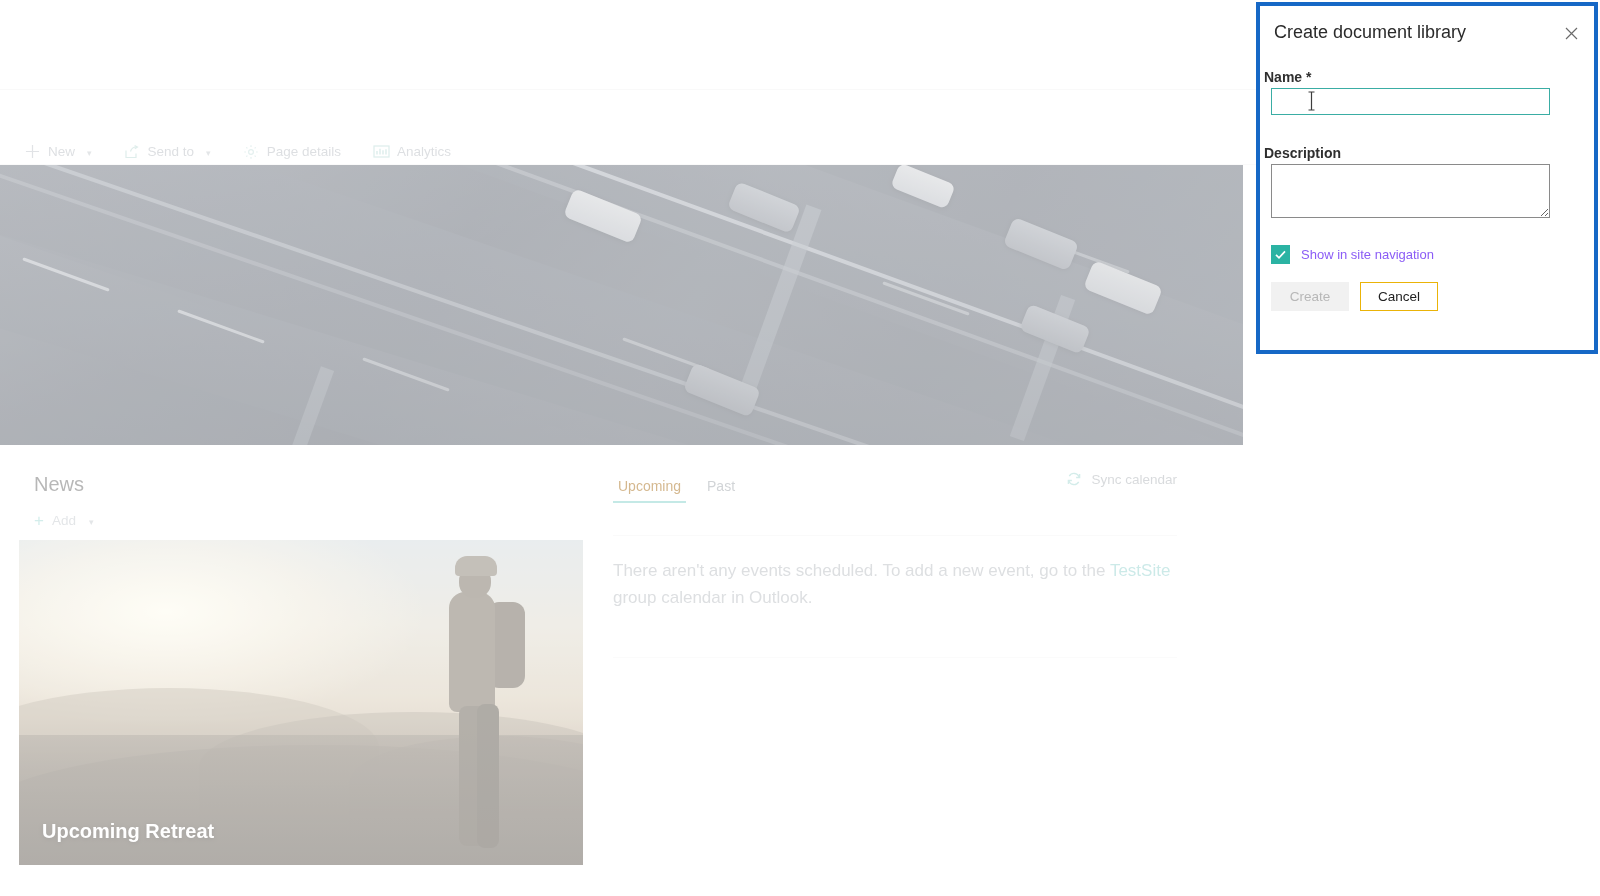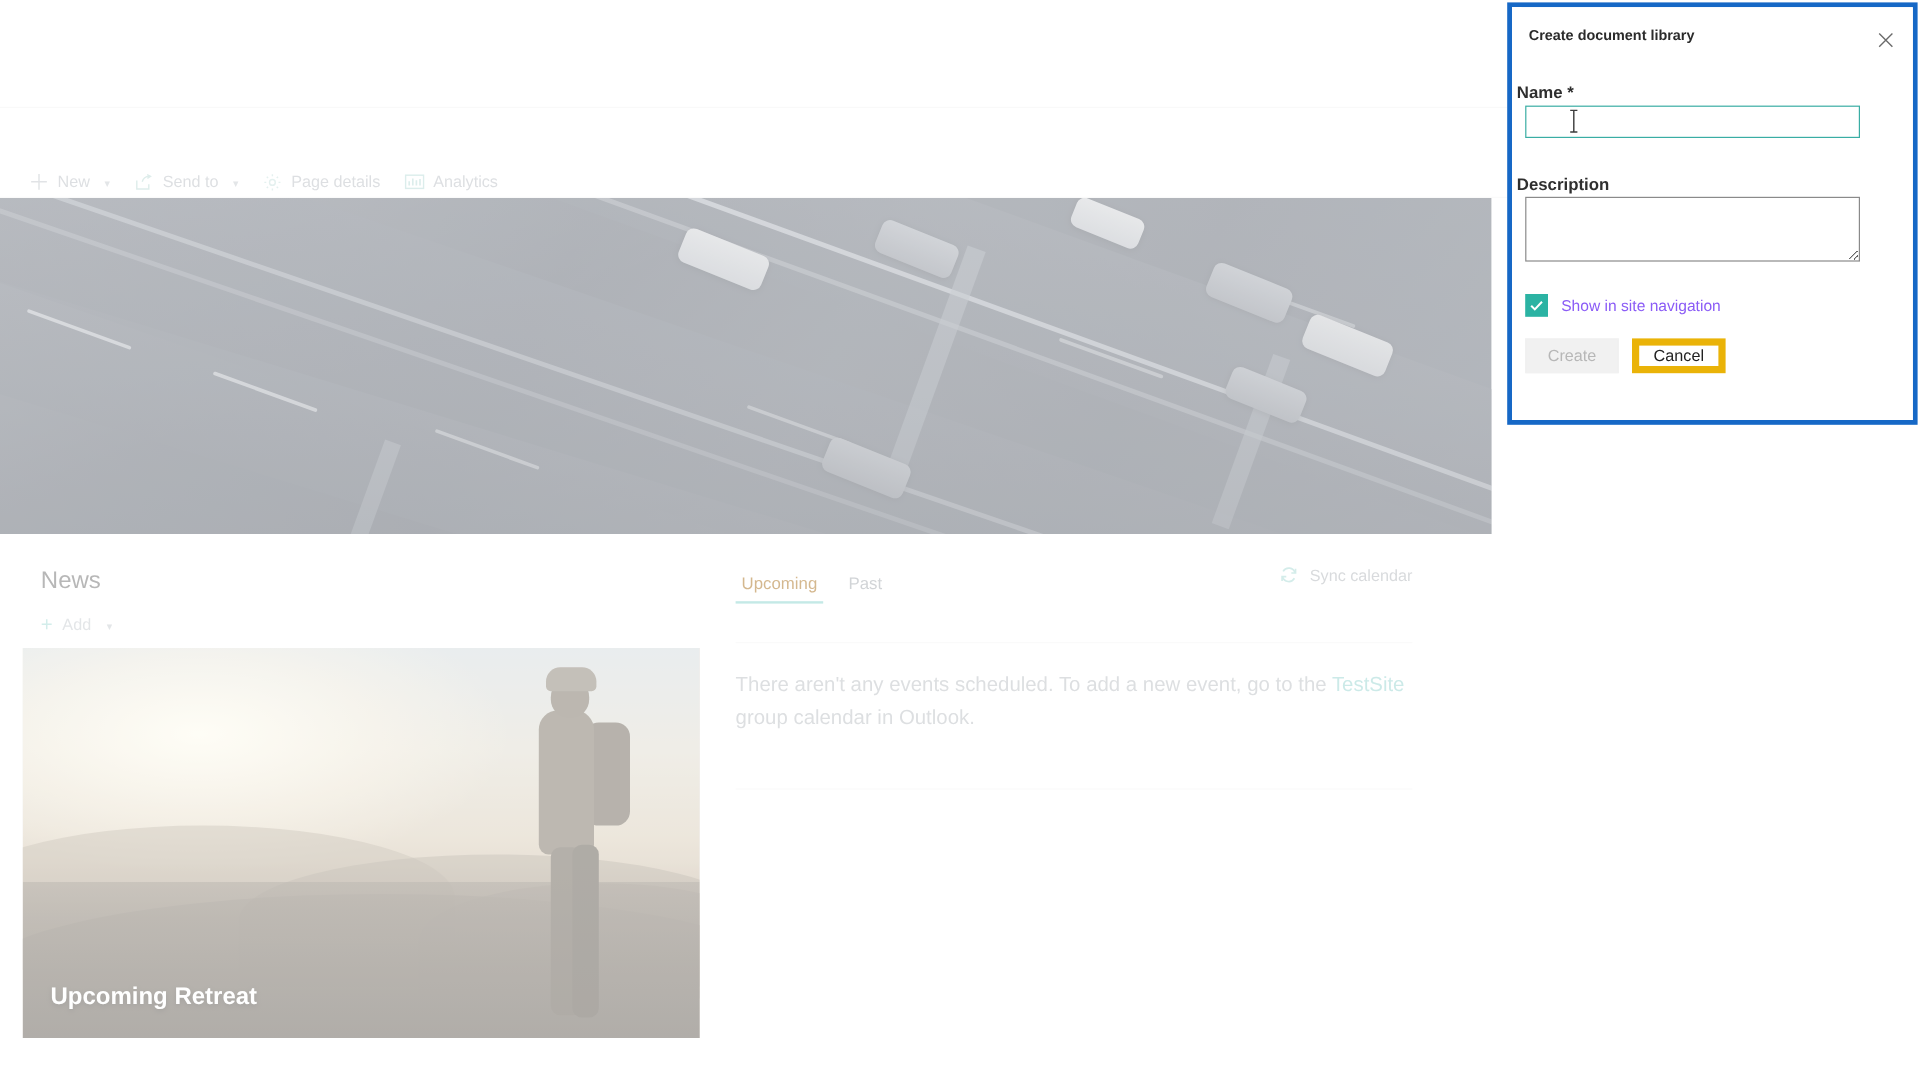--- a/index.html
+++ b/index.html
@@ -15,21 +15,21 @@
   
   .page-wrap { position:absolute; left:0; top:0; width:1267px; height:896px; overflow:hidden; background:#fff; }
   .page-dim  { position:absolute; left:0; top:0; width:1267px; height:896px; background:rgba(255,255,255,0.55); z-index:40; pointer-events:none; }
 
   
   .topbar-a { position:absolute; left:0; top:0; width:1267px; height:90px; background:#fff; }
   .topbar-div { position:absolute; left:0; top:89px; width:1267px; height:1px; background:#f2f2f2; }
   .cmdbar { position:absolute; left:0; top:90px; width:1267px; height:75px; background:#fff; }
   .cmdbar-div { position:absolute; left:0; top:164px; width:1267px; height:1px; background:#f4f4f4; }
 
-  .cmd-items { position:absolute; left:14px; top:139px; display:flex; align-items:center; gap:0px; }
+  .cmd-items { position:absolute; left:14px; top:139px; display:flex; align-items:center; gap:12px; }
   .cmd-item { display:flex; align-items:center; gap:7px; padding:4px 10px; color:#b9bec4; font-size:13.5px; white-space:nowrap; }
   .cmd-label { color:#b4b9bf; font-size:13.5px; }
   .chev { font-size:9px; color:#c2c7cc; margin-left:5px; display:inline-block; transform:translateY(1px); }
   .ico { width:17px; height:17px; display:inline-flex; align-items:center; justify-content:center; color:#bfd9d6; }
   .ico svg { display:block; }
 
   
   .hero { position:absolute; left:0; top:165px; width:1243px; height:280px; overflow:hidden; }
   .hero-photo {
     position:absolute; inset:0;
@@ -110,21 +110,21 @@
   
   .right-blank { position:absolute; left:1267px; top:0; width:333px; height:896px; background:#fff; }
 
   .panel-outline {
     position:absolute; left:1256px; top:2px; width:342px; height:352px;
     border:4px solid #1668c6; background:#fff; z-index:60;
   }
   .panel-inner { position:absolute; inset:0; background:#fff; padding:0; }
   .panel-strip { position:absolute; left:0; top:0; width:8px; height:100%; background:#fff; }
 
-  .panel-title { position:absolute; left:14px; top:16px; font-size:12px; color:#2b2b2b; font-weight:700; }
+  .panel-title { position:absolute; left:14px; top:16px; font-size:18px; color:#2b2b2b; font-weight:400; }
   .panel-close { position:absolute; right:12px; top:16px; width:22px; height:22px; color:#666; display:flex; align-items:center; justify-content:center; font-size:16px; }
 
   .field-label { position:absolute; left:4px; font-size:14px; color:#2f2f2f; font-weight:700; }
   .lbl-name { top:63px; }
   .req { color:#2f2f2f; font-weight:700; }
   .name-input {
     position:absolute; left:11px; top:82px; width:279px; height:27px;
     border:1px solid #3aada4; background:#fff;
   }
   .caret { position:absolute; left:47px; top:84px; width:9px; height:22px; color:#3d3d3d; }
@@ -132,21 +132,21 @@
   .desc-input { position:absolute; left:11px; top:158px; width:279px; height:54px; border:1px solid #8a8a8a; background:#fff; }
 
   .chk-row { position:absolute; left:11px; top:239px; display:flex; align-items:center; gap:11px; }
   .chk { width:19px; height:19px; background:#2bb3a3; display:flex; align-items:center; justify-content:center; }
   .chk svg { display:block; }
   .chk-label { font-size:13px; color:#8b5cf6; }
 
   .btn-row { position:absolute; left:11px; top:276px; display:flex; gap:11px; align-items:center; }
   .btn { height:29px; min-width:78px; display:flex; align-items:center; justify-content:center; font-size:13.5px; }
   .btn-create { background:#f1f1f1; color:#b7b7b7; border:1px solid #f1f1f1; }
-  .btn-cancel { background:#fff; color:#222; border:6px solid #eab308; }
+  .btn-cancel { background:#fff; color:#222; border:1px solid #eab308; }
 </style>
 </head>
 <body>
 
 <div id="root">
 
   <div class="page-wrap">
 
     <div class="topbar-a"></div>
     <div class="topbar-div"></div>

